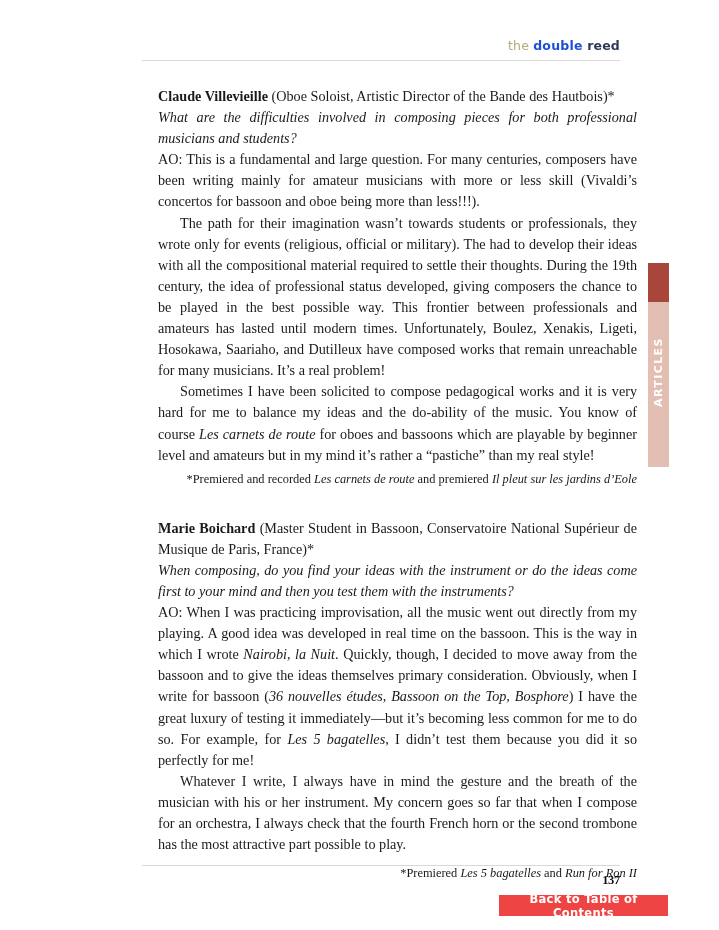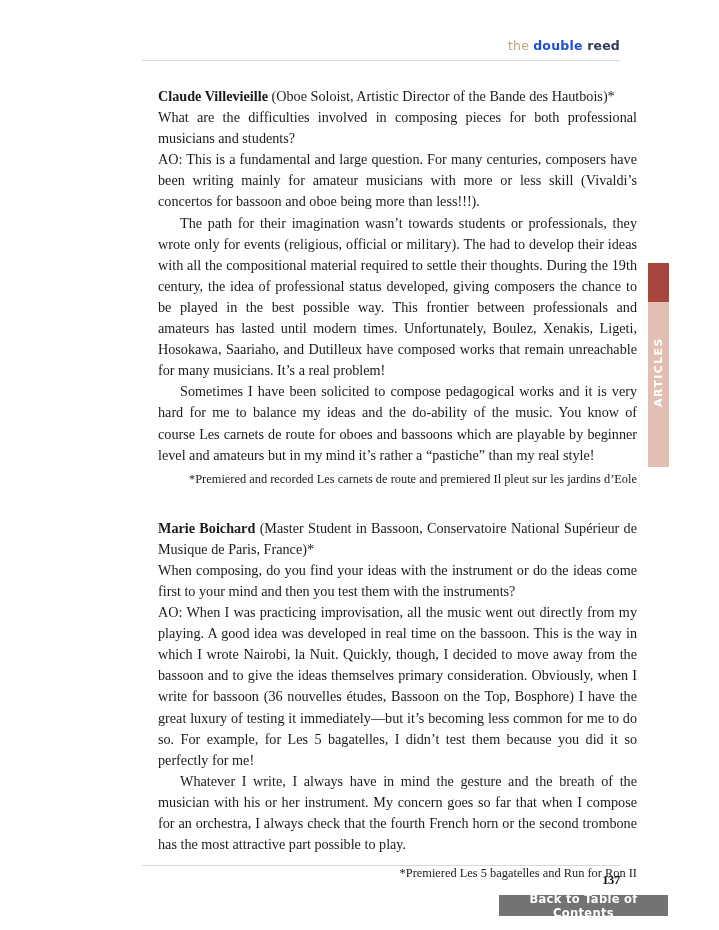--- a/index.html
+++ b/index.html
@@ -80,25 +80,27 @@
   .p-indent {
     text-indent: 22px;
   }
   .speaker-line {
     margin: 0;
   }
   .name-bold {
     font-weight: 700;
   }
   .q-italic {
+    font-style: italic;
   }
   .ao {
     font-weight: 400;
   }
   em, .ital {
+    font-style: italic;
   }
   .footnote {
     font-size: 12.4px;
     line-height: 18px;
     text-align: right;
     margin: 0;
   }
   .gap-sm { height: 9px; }
   .gap-lg { height: 30px; }
   .gap-xs { height: 4px; }
@@ -159,21 +161,21 @@
     font-weight: 700;
     color: #111111;
     letter-spacing: -0.3px;
   }
   .toc-button {
     position: absolute;
     left: 499px;
     top: 895px;
     width: 169px;
     height: 21px;
-    background: #737373;
+    background: #ef4444;
     color: #ffffff;
     font-family: "DejaVu Sans", sans-serif;
     font-size: 11.5px;
     font-weight: 600;
     letter-spacing: 0.3px;
     display: flex;
     align-items: center;
     justify-content: center;
     border: none;
     cursor: pointer;

